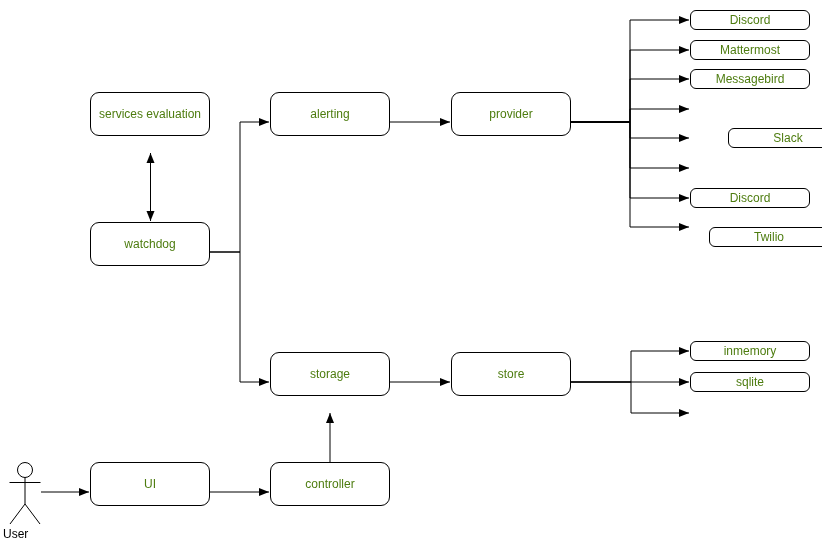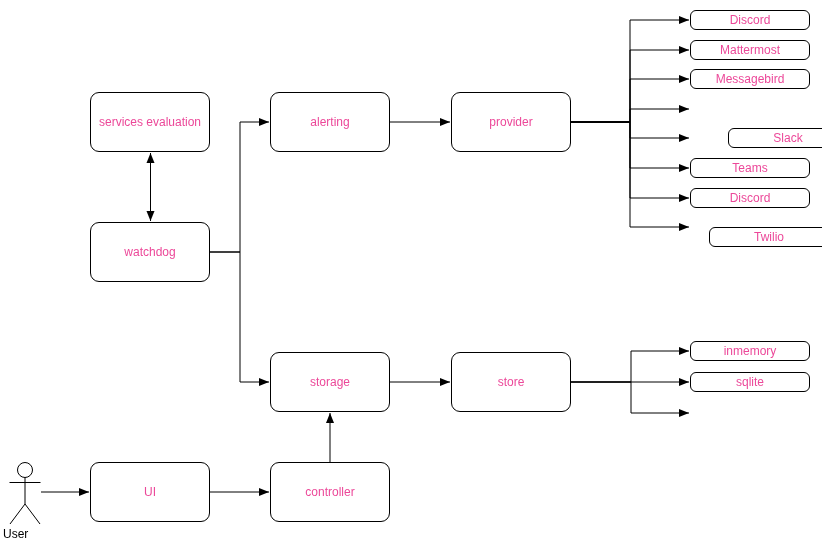--- a/index.html
+++ b/index.html
@@ -18,25 +18,25 @@
   }
   .node {
     position: absolute;
     box-sizing: border-box;
     background: #ffffff;
     border: 1px solid #000000;
     display: flex;
     align-items: center;
     justify-content: center;
     font-size: 12px;
-    color: #ec4899;
+    color: #4d7c0f;
     text-align: center;
     white-space: nowrap;
   }
-  .big  { width: 120px; height: 60px; border-radius: 9px; }
+  .big  { width: 120px; height: 44px; border-radius: 9px; }
   .leaf { width: 120px; height: 20px; border-radius: 6px; left: 690px; }
 
   #n-services   { left: 90px;  top: 92px;  }
   #n-watchdog   { left: 90px;  top: 222px; }
   #n-alerting   { left: 270px; top: 92px;  }
   #n-provider   { left: 451px; top: 92px;  }
   #n-storage    { left: 270px; top: 352px; }
   #n-store      { left: 451px; top: 352px; }
   #n-ui         { left: 90px;  top: 462px; text-align: right; }
   #n-controller { left: 270px; top: 462px; }
@@ -121,21 +121,20 @@
   <div class="node big" id="n-provider">provider</div>
   <div class="node big" id="n-storage">storage</div>
   <div class="node big" id="n-store">store</div>
   <div class="node big" id="n-ui">UI</div>
   <div class="node big" id="n-controller">controller</div>
 
   <div class="node leaf" id="p-discord">Discord</div>
   <div class="node leaf" id="p-mattermost">Mattermost</div>
   <div class="node leaf" id="p-messagebird">Messagebird</div>
   <div class="node leaf" id="p-slack">Slack</div>
-  <div class="node leaf" id="p-teams">Teams</div>
   <div class="node leaf" id="p-telegram">Discord</div>
   <div class="node leaf" id="p-twilio">Twilio</div>
 
   <div class="node leaf" id="s-inmemory">inmemory</div>
   <div class="node leaf" id="s-sqlite">sqlite</div>
 
   <div class="actor-label">User</div>
 
 </div>
 

